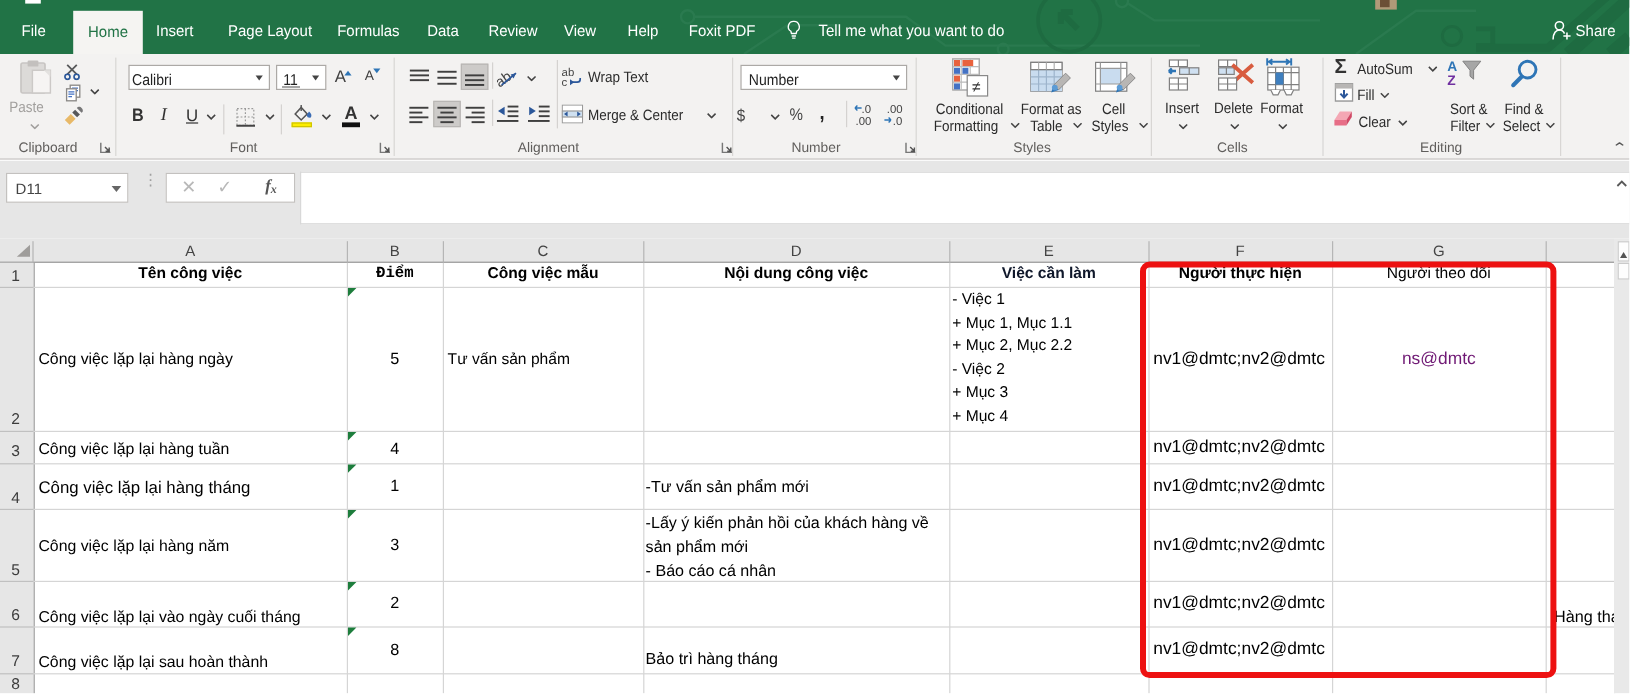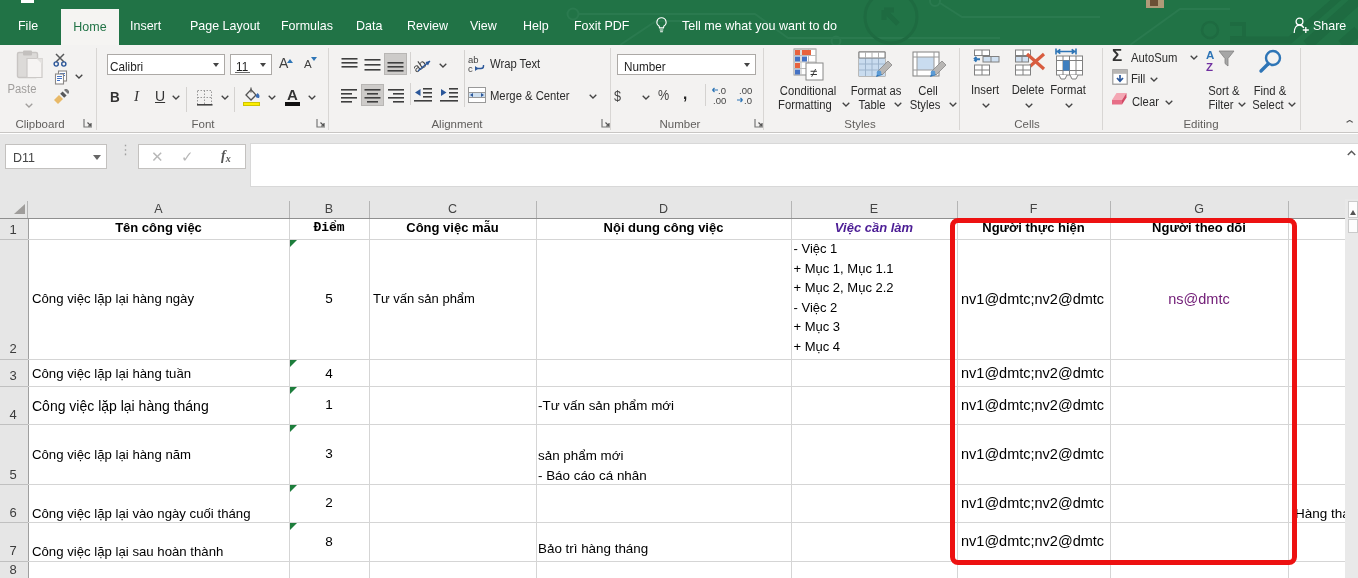--- a/index.html
+++ b/index.html
@@ -491,37 +491,38 @@
   <div style="left:290px;top:41px;width:0;height:0;border-style:solid;border-width:7px 7px 0 0;border-color:#1d7d3c transparent transparent transparent;"></div>
   <div style="left:290px;top:160.5px;width:0;height:0;border-style:solid;border-width:7px 7px 0 0;border-color:#1d7d3c transparent transparent transparent;"></div>
   <div style="left:290px;top:187.7px;width:0;height:0;border-style:solid;border-width:7px 7px 0 0;border-color:#1d7d3c transparent transparent transparent;"></div>
   <div style="left:290px;top:226.2px;width:0;height:0;border-style:solid;border-width:7px 7px 0 0;border-color:#1d7d3c transparent transparent transparent;"></div>
   <div style="left:290px;top:286px;width:0;height:0;border-style:solid;border-width:7px 7px 0 0;border-color:#1d7d3c transparent transparent transparent;"></div>
   <div style="left:290px;top:324px;width:0;height:0;border-style:solid;border-width:7px 7px 0 0;border-color:#1d7d3c transparent transparent transparent;"></div>
   <div class="t" style="left:158.5px;top:22.0px;transform:translateX(-50%);font-size:13px;color:#000;font-weight:bold;">Tên công việc</div>
   <div class="t" style="left:329.0px;top:22.0px;transform:translateX(-50%);font-size:13px;color:#000;font-weight:bold;font-family:Liberation Mono, monospace;">Điểm</div>
   <div class="t" style="left:452.5px;top:22.0px;transform:translateX(-50%);font-size:13px;color:#000;font-weight:bold;">Công việc mẫu</div>
   <div class="t" style="left:663.5px;top:22.0px;transform:translateX(-50%);font-size:13px;color:#000;font-weight:bold;">Nội dung công việc</div>
-  <div class="t" style="left:874.0px;top:22.0px;transform:translateX(-50%);font-size:13px;color:#4c1d95;font-weight:bold;font-style:italic;">Việc cần làm</div>
+  <div class="t" style="left:874.0px;top:22.0px;transform:translateX(-50%);font-size:13px;color:#0f172a;font-weight:bold;">Việc cần làm</div>
   <div class="t" style="left:1033.5px;top:22.0px;transform:translateX(-50%);font-size:13px;color:#000;font-weight:bold;">Người thực hiện</div>
-  <div class="t" style="left:1199.0px;top:22.0px;transform:translateX(-50%);font-size:13px;color:#000;font-weight:bold;">Người theo dõi</div>
+  <div class="t" style="left:1199.0px;top:22.0px;transform:translateX(-50%);font-size:13px;color:#000;font-weight:normal;">Người theo dõi</div>
   <div class="t" style="left:32px;top:93.2px;font-size:13.2px;color:#000;">Công việc lặp lại hàng ngày</div>
   <div class="t" style="left:32px;top:167.7px;font-size:13.2px;color:#000;">Công việc lặp lại hàng tuần</div>
   <div class="t" style="left:32px;top:199.7px;font-size:14px;color:#000;">Công việc lặp lại hàng tháng</div>
   <div class="t" style="left:32px;top:248.7px;font-size:13.2px;color:#000;">Công việc lặp lại hàng năm</div>
   <div class="t" style="left:32px;top:307.7px;font-size:13.2px;color:#000;">Công việc lặp lại vào ngày cuối tháng</div>
   <div class="t" style="left:32px;top:345.7px;font-size:13.2px;color:#000;">Công việc lặp lại sau hoàn thành</div>
   <div class="t" style="left:329px;top:93.1px;transform:translateX(-50%);font-size:13.5px;color:#000;">5</div>
   <div class="t" style="left:329px;top:167.6px;transform:translateX(-50%);font-size:13.5px;color:#000;">4</div>
   <div class="t" style="left:329px;top:199.1px;transform:translateX(-50%);font-size:13.5px;color:#000;">1</div>
   <div class="t" style="left:329px;top:248.1px;transform:translateX(-50%);font-size:13.5px;color:#000;">3</div>
   <div class="t" style="left:329px;top:297.1px;transform:translateX(-50%);font-size:13.5px;color:#000;">2</div>
   <div class="t" style="left:329px;top:335.6px;transform:translateX(-50%);font-size:13.5px;color:#000;">8</div>
   <div class="t" style="left:373px;top:93.3px;font-size:13px;color:#000;">Tư vấn sản phẩm</div>
   <div class="t" style="left:538px;top:199.7px;font-size:13.4px;color:#000;">-Tư vấn sản phẩm mới</div>
+  <div class="t" style="left:538px;top:229.7px;font-size:13.4px;color:#000;">-Lấy ý kiến phản hồi của khách hàng về</div>
   <div class="t" style="left:538px;top:249.7px;font-size:13.4px;color:#000;">sản phẩm mới</div>
   <div class="t" style="left:538px;top:269.7px;font-size:13.4px;color:#000;">- Báo cáo cá nhân</div>
   <div class="t" style="left:538px;top:342.7px;font-size:13.4px;color:#000;">Bảo trì hàng tháng</div>
   <div class="t" style="left:793.5px;top:43.1px;font-size:13px;color:#000;">- Việc 1</div>
   <div class="t" style="left:793.5px;top:62.7px;font-size:13px;color:#000;">+ Mục 1, Mục 1.1</div>
   <div class="t" style="left:793.5px;top:82.2px;font-size:13px;color:#000;">+ Mục 2, Mục 2.2</div>
   <div class="t" style="left:793.5px;top:101.8px;font-size:13px;color:#000;">- Việc 2</div>
   <div class="t" style="left:793.5px;top:121.3px;font-size:13px;color:#000;">+ Mục 3</div>
   <div class="t" style="left:793.5px;top:140.9px;font-size:13px;color:#000;">+ Mục 4</div>
   <div class="t" style="left:961px;top:92.8px;font-size:14.5px;color:#000;">nv1@dmtc;nv2@dmtc</div>

